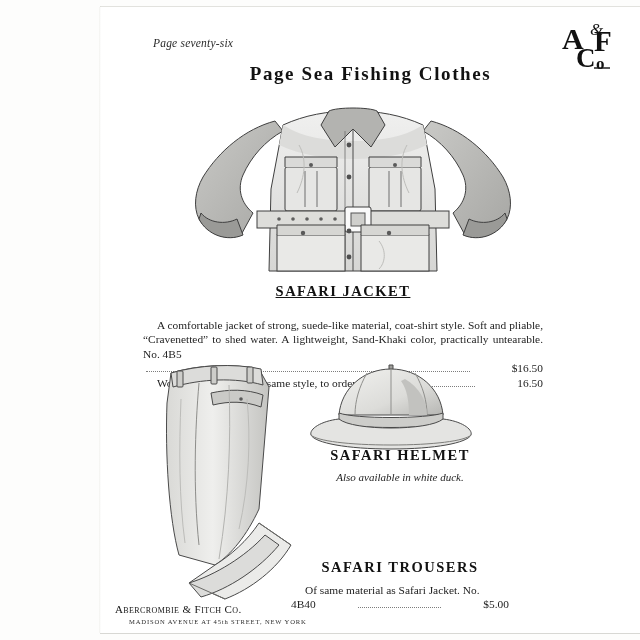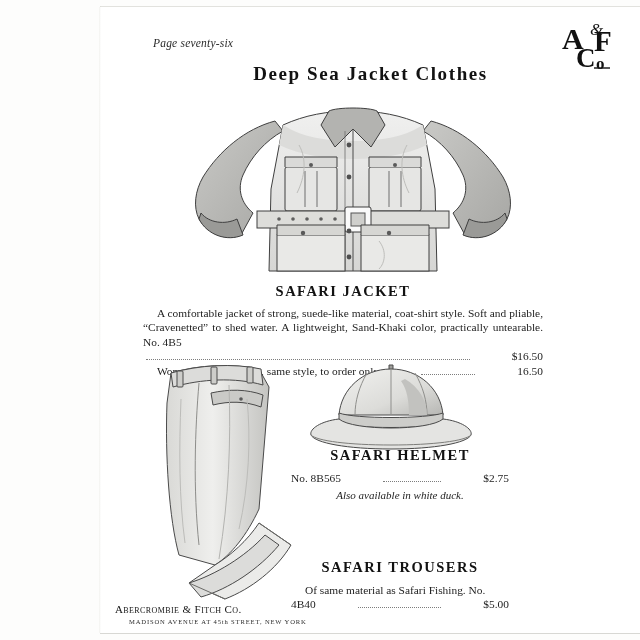--- a/index.html
+++ b/index.html
@@ -110,21 +110,21 @@
     flex: 1 1 auto;
     border-bottom: 1.5px dotted #7d7d7d;
     margin: 0 3px 4px 3px;
     min-width: 10px;
   }
   .price-row .amt { flex: 0 0 auto; white-space: nowrap; }
   .price-row .lbl { flex: 0 0 auto; white-space: nowrap; }
 
   
   .jacket-block { position: absolute; left: 42px; top: 276px; width: 400px; }
-  .jacket-block .sec-head { margin-bottom: 6px; }
+  .jacket-block .sec-head { margin-bottom: 18px; text-decoration: underline; }
   .jacket-block .body-copy { text-align: justify; }
 
   .helmet-block { position: absolute; left: 190px; top: 440px; width: 218px; }
   .helmet-block .sec-head { margin-bottom: 7px; }
 
   .trousers-block { position: absolute; left: 190px; top: 532px; width: 218px; }
   .trousers-block .sec-head { margin-bottom: 7px; margin-top: 20px; }
 
   
   .footer { position: absolute; left: 14px; top: 596px; width: 300px; }
@@ -158,21 +158,21 @@
           <text x="2" y="34" font-size="30" font-weight="bold" font-family="Liberation Serif, serif">A</text>
           <text x="30" y="20" font-size="17" font-style="italic" font-family="Liberation Serif, serif">&amp;</text>
           <text x="34" y="36" font-size="29" font-weight="bold" font-family="Liberation Serif, serif">F</text>
           <text x="16" y="52" font-size="27" font-weight="bold" font-family="Liberation Serif, serif">C</text>
           <text x="36" y="54" font-size="17" font-weight="bold" font-family="Liberation Serif, serif">o</text>
           <line x1="34" y1="53" x2="50" y2="53" stroke="#111111" stroke-width="1.4"></line>
         </g>
       </svg>
     </div>
 
-    <div class="page-title">Deep Sea Jacket Clothes</div>
+    <div class="page-title">Page Sea Fishing Clothes</div>
 
     <div class="illus jacket-illus">
       <svg viewBox="0 0 348 198" width="348" height="198" aria-hidden="true">
         <defs>
           <linearGradient id="cloth" x1="0" y1="0" x2="0" y2="1">
             <stop offset="0" stop-color="#f0f0ef"></stop>
             <stop offset="1" stop-color="#d6d6d4"></stop>
           </linearGradient>
           <linearGradient id="clothDark" x1="0" y1="0" x2="1" y2="1">
             <stop offset="0" stop-color="#c9c9c6"></stop>
@@ -325,34 +325,27 @@
 
           <path d="M38,64 C20,66 8,74 10,80 C14,88 46,94 90,94 C134,94 166,88 170,80 C172,74 160,66 142,64
                    C128,76 52,76 38,64 Z" fill="#e4e4e2"></path>
           <path d="M10,80 C16,86 48,90 90,90 C132,90 164,86 170,80" stroke="#7d7d7a" fill="none"></path>
         </g>
       </svg>
     </div>
 
     <div class="helmet-block">
       <div class="sec-head">SAFARI HELMET</div>
-      <div class="body-copy">
-        <span class="price-row">
-          <span class="lbl">No. 8B565</span>
-          <span class="lead"></span>
-          <span class="amt">$2.75</span>
-        </span>
-      </div>
       <div class="note-italic">Also available in white duck.</div>
     </div>
 
     <div class="trousers-block">
       <div class="sec-head">SAFARI TROUSERS</div>
       <div class="body-copy">
-        <span class="indent">Of same material as Safari Fishing. No.</span>
+        <span class="indent">Of same material as Safari Jacket. No.</span>
         <span class="price-row">
           <span class="lbl">4B40</span>
           <span class="lead"></span>
           <span class="amt">$5.00</span>
         </span>
       </div>
     </div>
 
     <div class="footer">
       <div class="brand">Abercrombie &amp; Fitch Co.</div>

